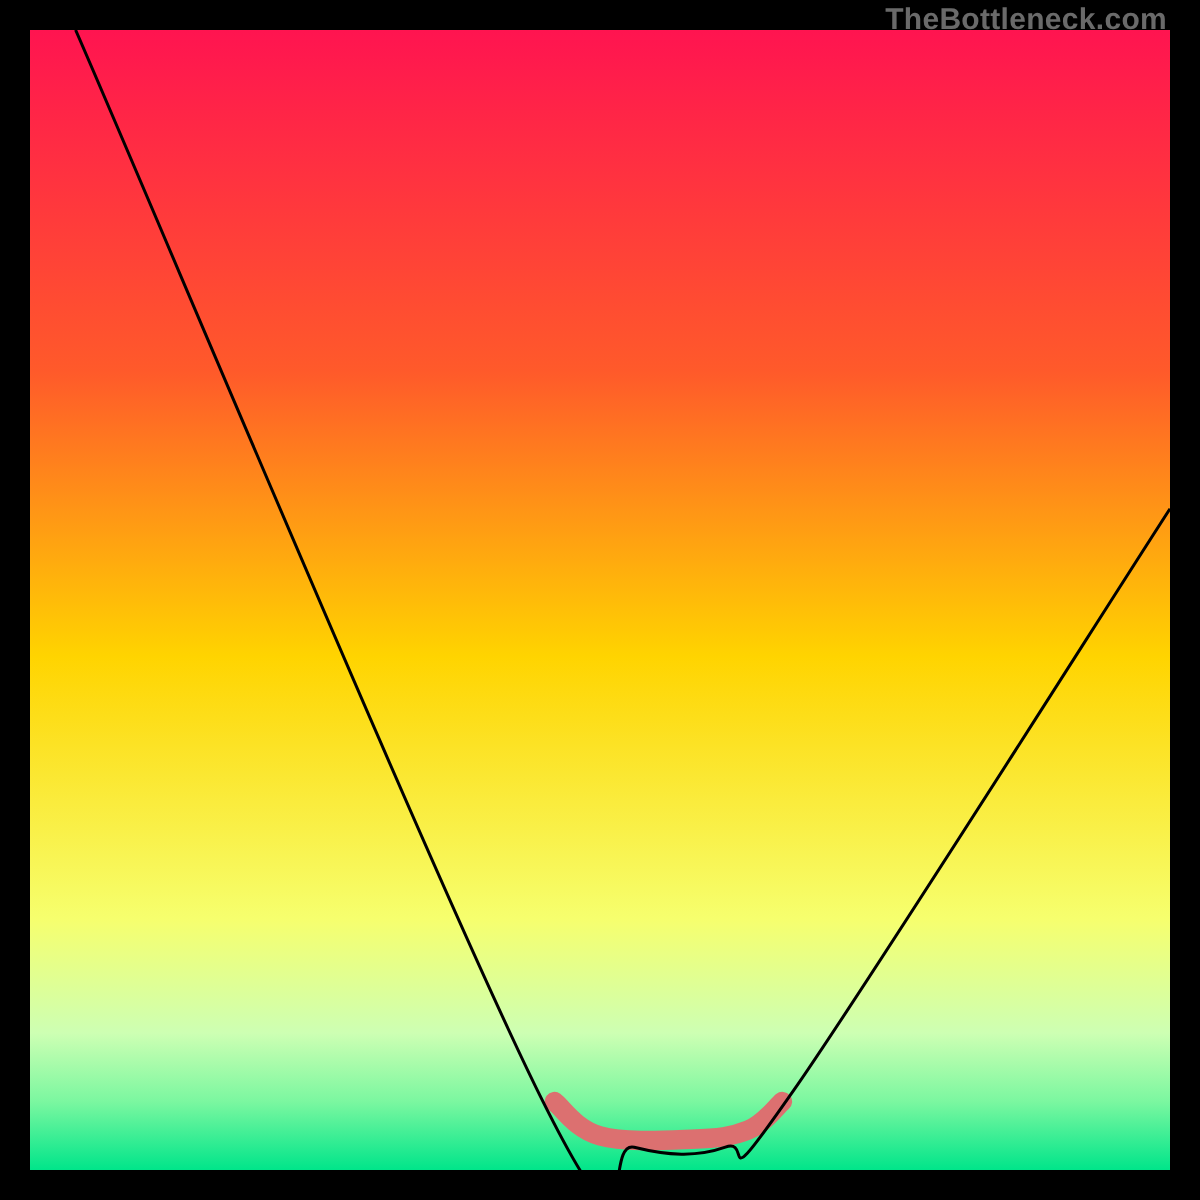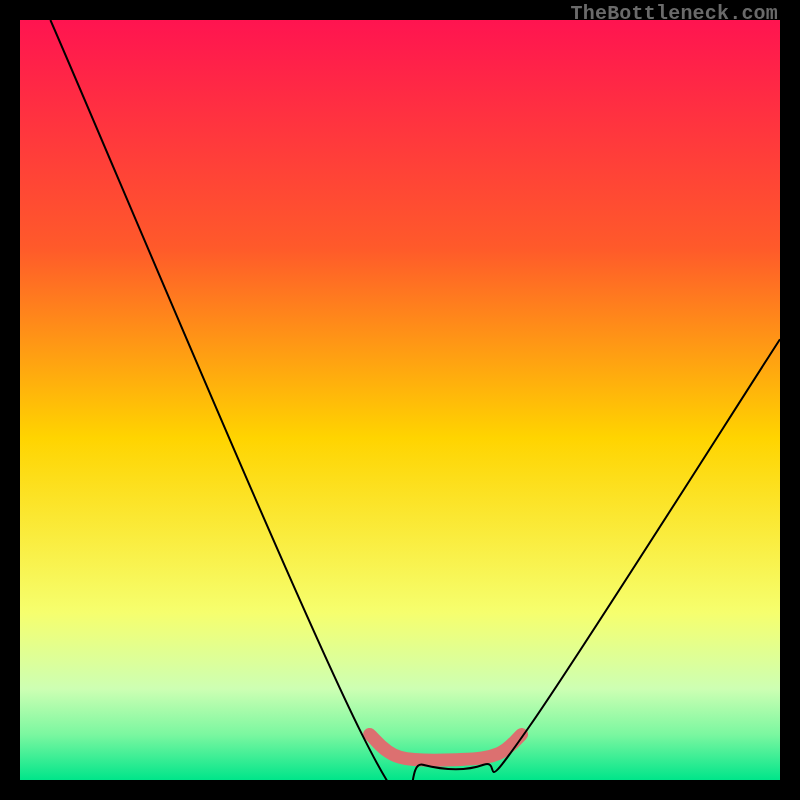--- a/index.html
+++ b/index.html
@@ -15,21 +15,21 @@
     left: 20px;
     top: 20px;
     width: 760px;
     height: 760px;
     background: #000;
   }
   .watermark {
     position: absolute;
     top: 2px;
     right: 22px;
-    font-family: Liberation Mono, monospace;
+    font-family: Liberation Sans, sans-serif;
     font-size: 20px;
     font-weight: 600;
     color: #6a6a6a;
     letter-spacing: 0.2px;
     z-index: 5;
   }
   svg {
     position: absolute;
     left: 20px;
     top: 20px;

